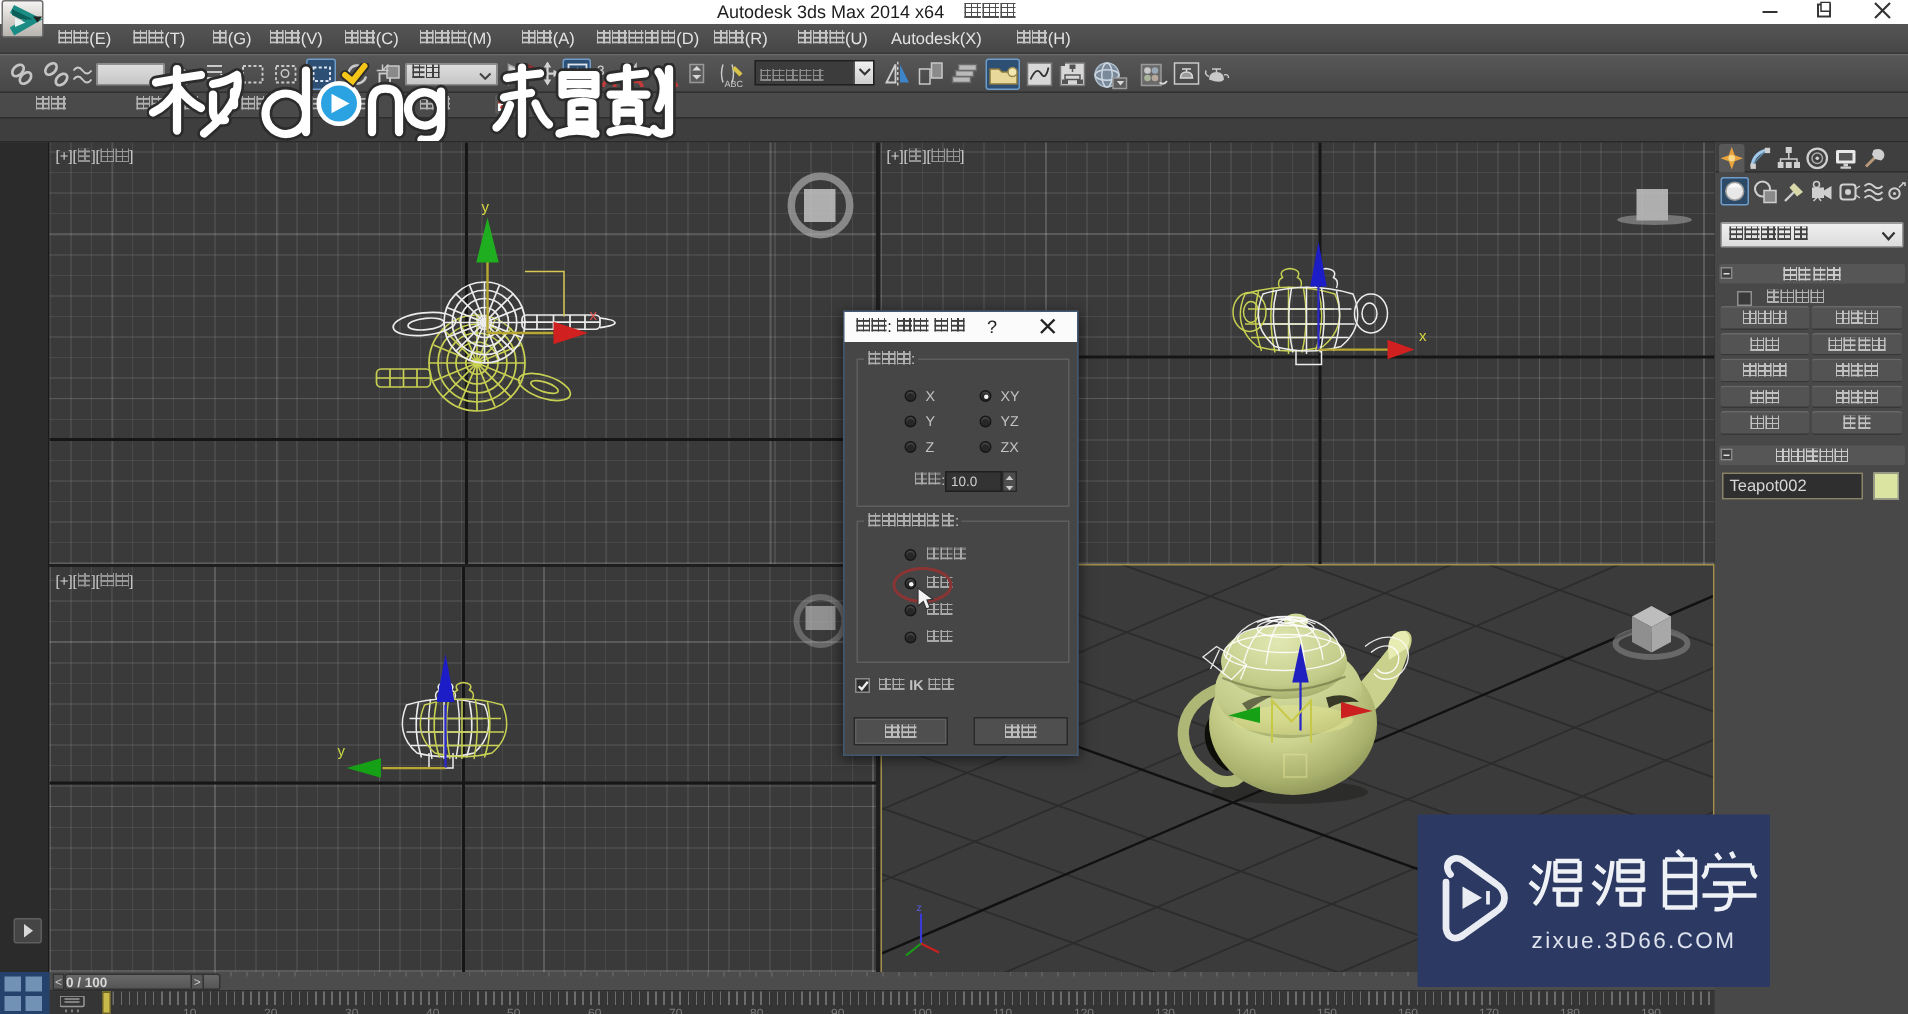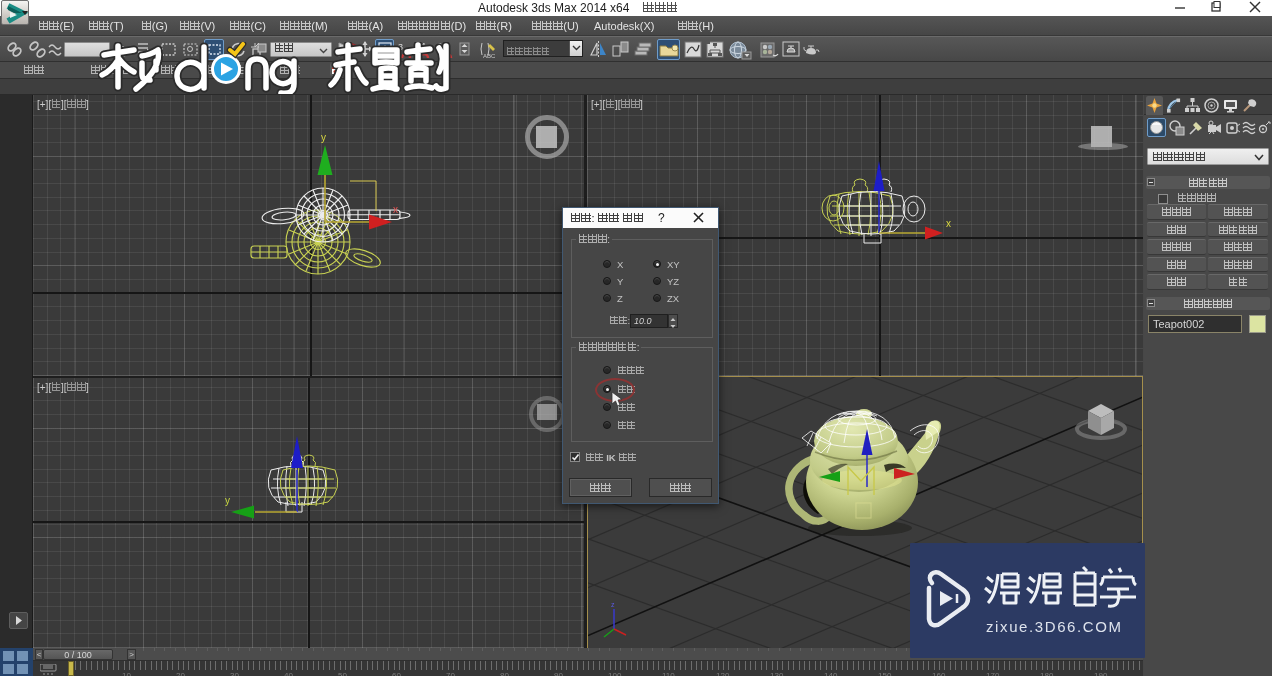--- a/index.html
+++ b/index.html
@@ -76,21 +76,21 @@
   .grplbl { position:absolute; top:-6px; left:4px; background:#464646; padding:0 2px; font-size:10px; color:#c8c8c8; }
   .radio { position:absolute; width:8px; height:8px; border-radius:50%; background:#272727;
     border:1px solid #171717; box-shadow:inset 0 1px 1px rgba(255,255,255,0.18); }
   .radio.sel::after { content:""; position:absolute; left:1.8px; top:1.8px; width:3.6px; height:3.6px;
     border-radius:50%; background:#f4f4f4; }
   .rlbl { position:absolute; font-size:9.5px; color:#c2c2c2; white-space:nowrap; }
   .dbtn { position:absolute; width:63px; height:19px; background:#4f4f4f; border:1px solid #292929;
     box-shadow:inset 0 0 0 1px #606060; display:flex; align-items:center; justify-content:center;
     font-size:11px; color:#d8d8d8; }
   
-  #wm2 { position:absolute; left:910px; top:543px; width:235px; height:115px; background:#2c3a63;
+  #wm2 { position:absolute; left:945px; top:543px; width:235px; height:115px; background:#2c3a63;
     z-index:60; border-radius:1px; }
 </style>
 </head>
 <body>
 <div id="app">
 
 <div id="titlebar">
   <div id="titletext">Autodesk 3ds Max  2014 x64&nbsp;&nbsp;&nbsp;&nbsp;<span style="color:#222"><span class="cj"></span><span class="cj"></span><span class="cj"></span></span></div>
   <svg id="wbtns-svg" style="position:absolute;right:6px;top:1px;" width="96" height="13">
     <line x1="5" y1="7" x2="15" y2="7" stroke="#333" stroke-width="1.4"></line>
@@ -662,21 +662,21 @@
       </div>
   <div class="rollminus" style="top:204px;">
         <div style="width:4px;height:1px;background:#ddd;margin:3px auto;"></div>
       </div>
   <div style="position:absolute;left:4px;top:220px;width:94px;height:18px;background:#2f2f2f;border:1px solid #8a8468;color:#d6d6d6;font-size:11px;padding:2px 0 0 4px;">Teapot002</div>
   <div style="position:absolute;left:105px;top:220px;width:17px;height:18px;background:#dce4a2;border:1px solid #9a9a8a;"></div>
 </div>
 
 <div id="timebar">
   <div style="position:absolute;left:2px;top:1px;width:8px;height:11px;background:#585858;border:1px solid #333;color:#ccc;font-size:8px;text-align:center;line-height:10px;">&lt;</div>
-  <div style="position:absolute;left:10px;top:1px;width:70px;height:11px;background:linear-gradient(180deg,#686868,#555);border:1px solid #333;border-radius:2px;color:#d8d8d8;font-size:9px;text-align:center;line-height:10px;">0 / 100</div>
+  <div style="position:absolute;left:10px;top:1px;width:104px;height:11px;background:linear-gradient(180deg,#686868,#555);border:1px solid #333;border-radius:2px;color:#d8d8d8;font-size:9px;text-align:left;line-height:10px;font-weight:bold;">0 / 100</div>
   <div style="position:absolute;left:94px;top:1px;width:9px;height:11px;background:#585858;border:1px solid #333;color:#ccc;font-size:8px;text-align:center;line-height:10px;">&gt;</div>
 </div>
 <div id="trackbar">
   <svg style="position:absolute;left:7px;top:3px" width="18" height="11">
         <rect x="0" y="0" width="16" height="7" rx="1" fill="none" stroke="#9a9a9a"></rect>
         <path d="M3,2 h10 M3,4 h10" stroke="#9a9a9a"></path>
         <path d="M4,9 v2 M8,9 v2 M12,9 v2" stroke="#9a9a9a"></path>
       </svg>
   <div style="position:absolute;left:35px;top:0;width:6px;height:15px;background:#c9b94b;border:1px solid #6f6428;"></div>
   <span class="tnum" style="left:89px">10</span>
@@ -727,21 +727,21 @@
       <span class="rlbl" style="left:54px;top:68px;">Y</span>
   <div class="radio" style="left:40px;top:86px;"></div>
       <span class="rlbl" style="left:54px;top:85px;">Z</span>
   <div class="radio sel" style="left:90px;top:52px;"></div>
       <span class="rlbl" style="left:104px;top:51px;">XY</span>
   <div class="radio" style="left:90px;top:69px;"></div>
       <span class="rlbl" style="left:104px;top:68px;">YZ</span>
   <div class="radio" style="left:90px;top:86px;"></div>
       <span class="rlbl" style="left:104px;top:85px;">ZX</span>
   <span class="rlbl" style="left:46px;top:107px;"><span class="cj"></span><span class="cj"></span>:</span>
-  <div style="position:absolute;left:67px;top:106px;width:38px;height:14px;background:#333;border:1px solid #1f1f1f;color:#cfcfcf;font-size:9px;padding:1px 0 0 3px;font-style:italic;">10.0</div>
+  <div style="position:absolute;left:67px;top:106px;width:38px;height:14px;background:#333;border:1px solid #1f1f1f;color:#cfcfcf;font-size:9px;padding:1px 0 0 3px;">10.0</div>
   <div style="position:absolute;left:105px;top:106px;width:10px;height:14px;background:#4d4d4d;border:1px solid #2a2a2a;">
     <svg width="8" height="12" style="margin:0 0">
           <polygon points="4,1 6.5,4 1.5,4" fill="#c9c9c9"></polygon>
           <polygon points="4,11 6.5,8 1.5,8" fill="#c9c9c9"></polygon>
         </svg>
   </div>
 
   <div class="grp" style="left:8px;top:139px;width:142px;height:95px;">
     <span class="grplbl"><span class="cj"></span><span class="cj"></span><span class="cj"></span><span class="cj"></span><span class="cj"></span><span class="cj"></span>:</span>
   </div>

